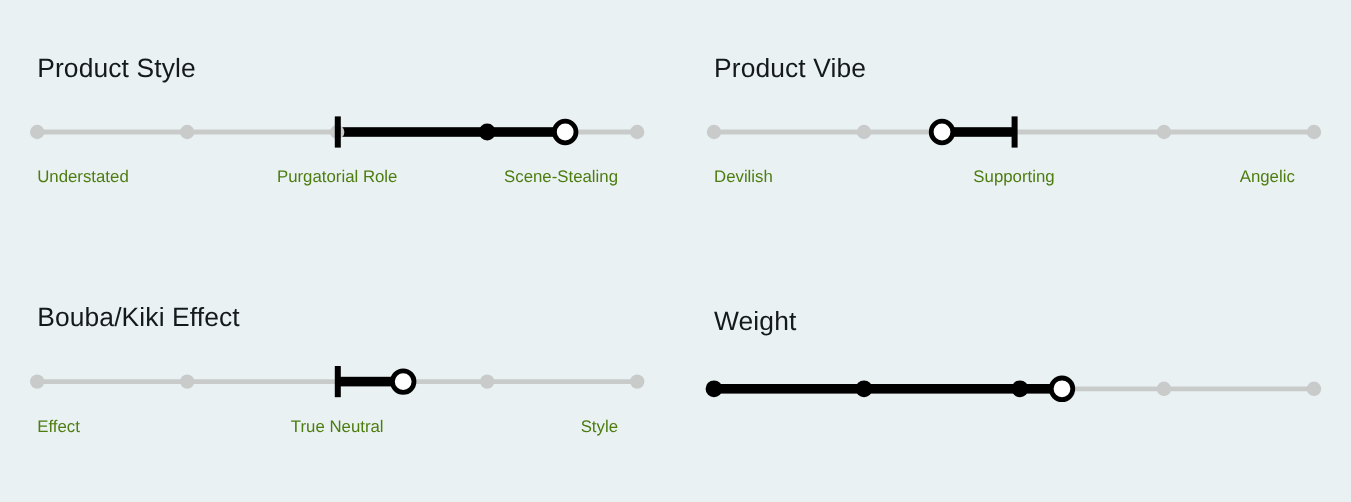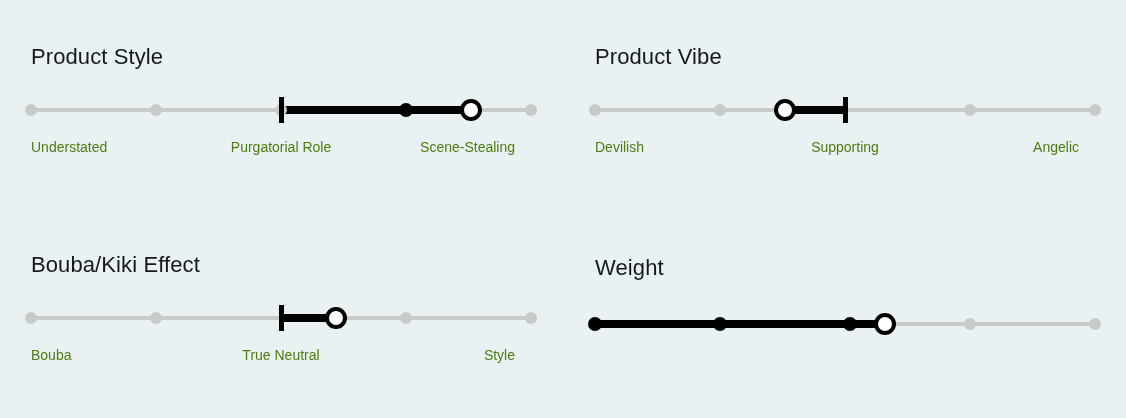--- a/index.html
+++ b/index.html
@@ -163,21 +163,21 @@
       <div class="rail"></div>
       <div class="rail-active" style="left:50%; right:39%;"></div>
       <div class="dot" style="left:0%;"></div>
       <div class="dot" style="left:25%;"></div>
       <div class="dot" style="left:75%;"></div>
       <div class="dot" style="left:100%;"></div>
       <div class="tick" style="left:50%;"></div>
       <div class="knob" style="left:61%;"></div>
     </div>
     <div class="scale">
-      <span class="scale-label start">Bouba</span>
+      <span class="scale-label start">Effect</span>
       <span class="scale-label mid">True Neutral</span>
       <span class="scale-label end">Style</span>
     </div>
   </div>
 
   <div class="slider-block" style="left:595px; top:255px;">
     <h2 class="block-title">Weight</h2>
     <div class="slider" style="margin-top:26px;">
       <div class="rail"></div>
       <div class="rail-active" style="left:0%; right:42%;"></div>

